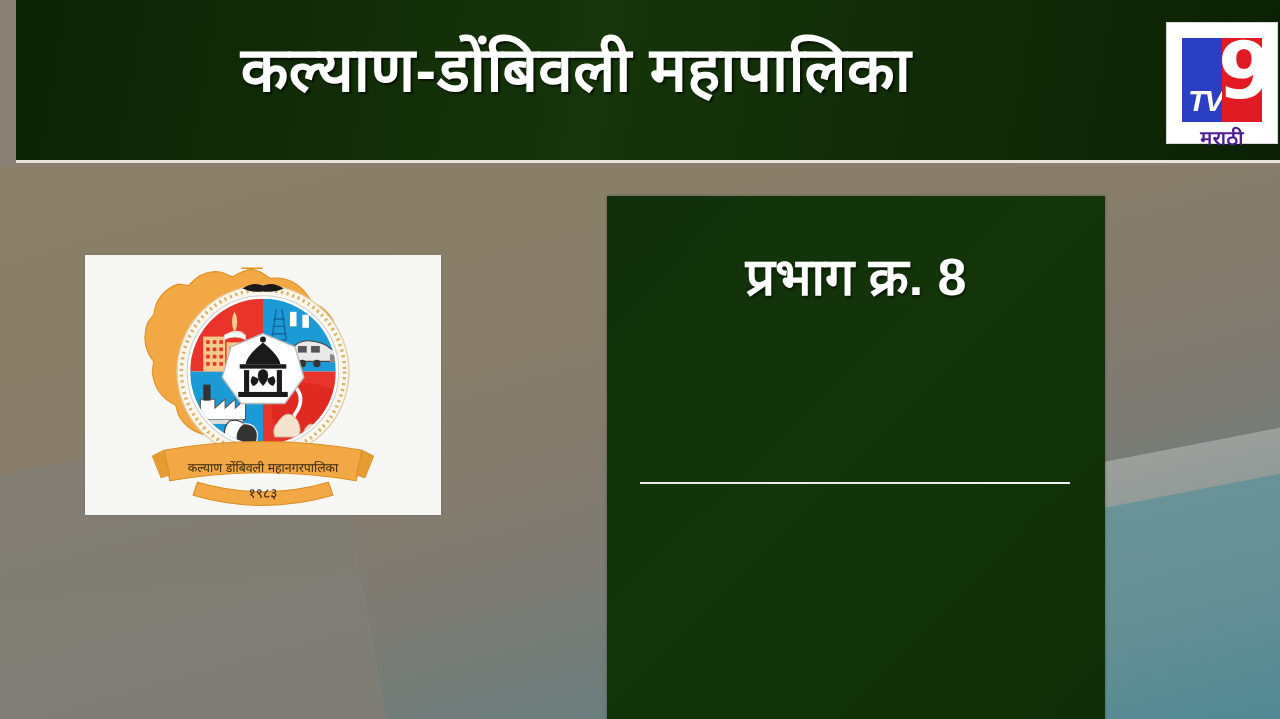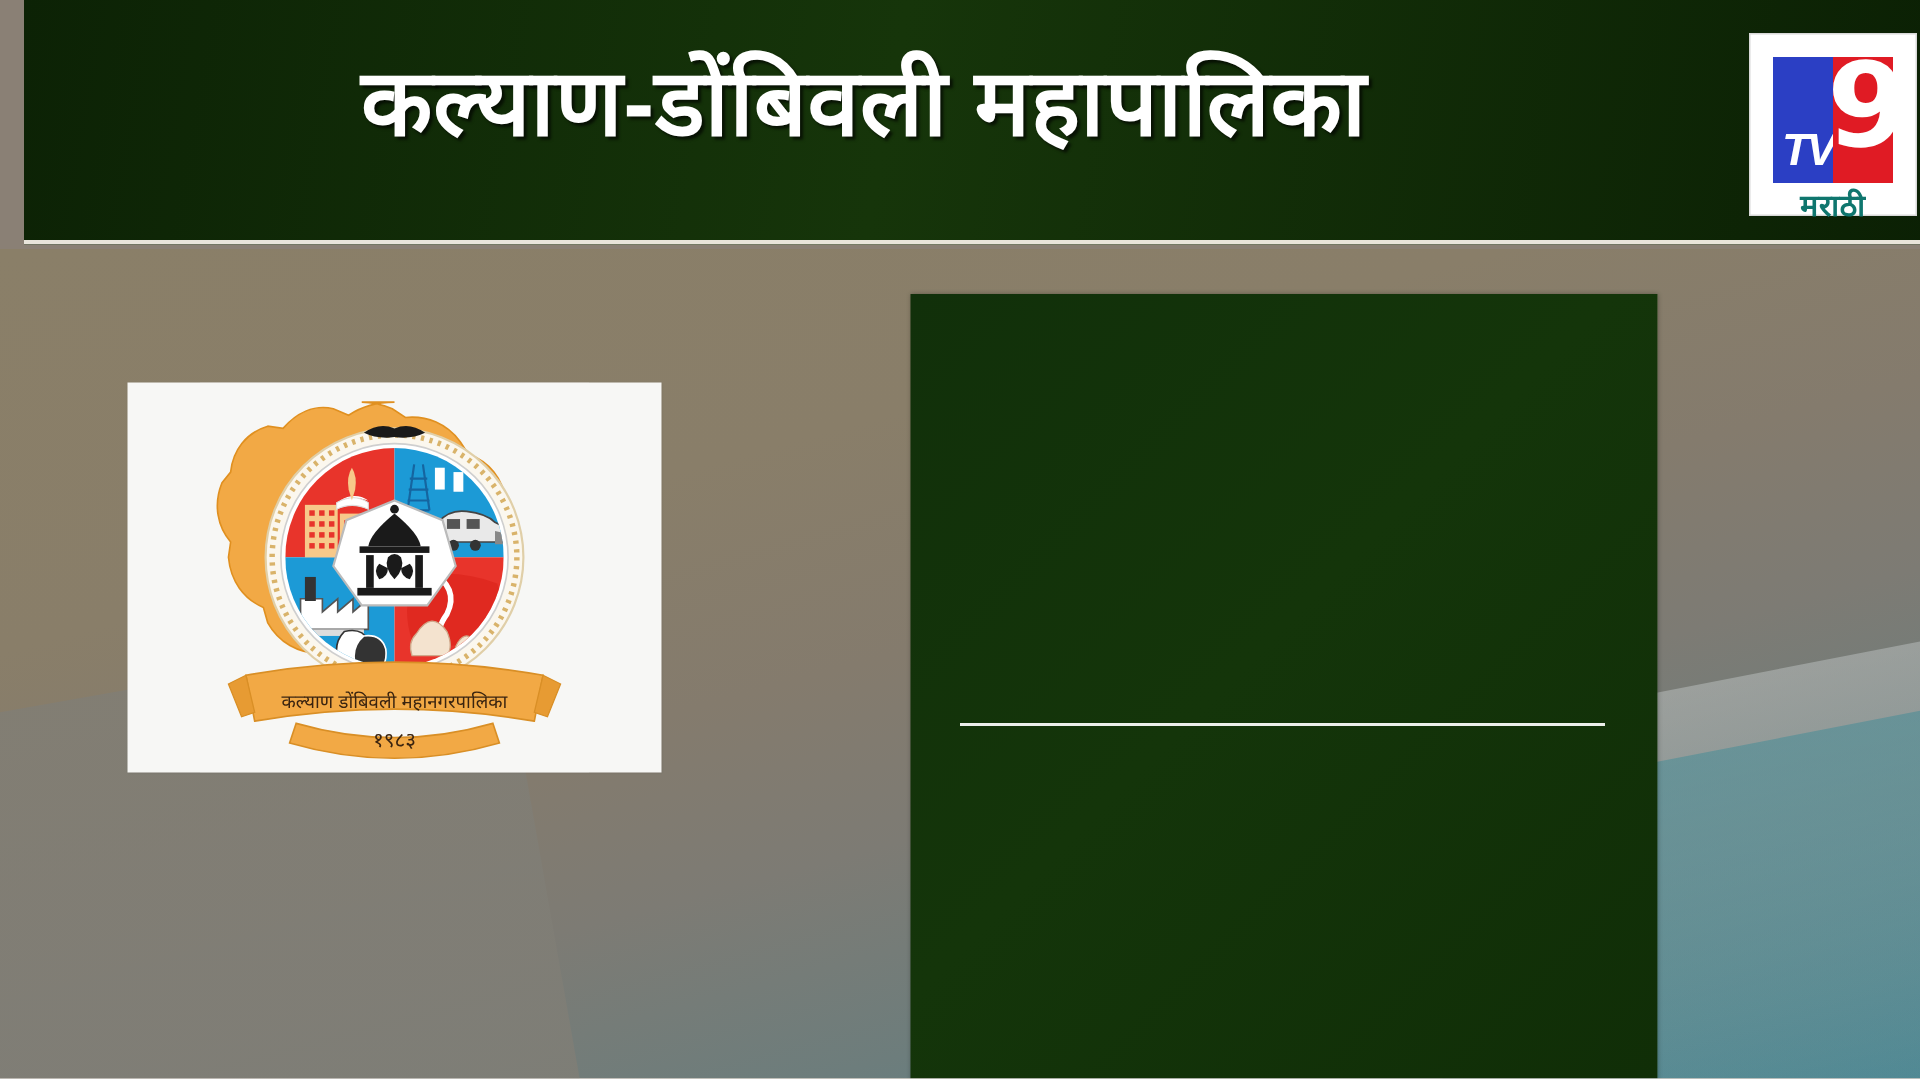--- a/index.html
+++ b/index.html
@@ -101,21 +101,21 @@
     left: -4px;
     top: -6px;
     color: #ffffff;
     font-size: 78px;
     font-weight: bold;
     line-height: 1;
     font-family: "DejaVu Sans", sans-serif;
   }
   .tv9-marathi {
     text-align: center;
-    color: #0f766e;
+    color: #4c1d95;
     font-size: 20px;
     font-weight: bold;
     line-height: 32px;
     letter-spacing: 0.5px;
   }
 
   
   .body-area {
     position: absolute;
     left: 0;
@@ -368,18 +368,19 @@
           <path d="M42 268 l-16 8 l12 30 l12 -4 z" fill="#e79b33" stroke="#d98f26" stroke-width="1.2"></path>
           <path d="M314 268 l16 8 l-12 30 l-12 -4 z" fill="#e79b33" stroke="#d98f26" stroke-width="1.2"></path>
 
           <path d="M88 312 q90 26 180 0 l6 18 q-96 28 -192 0 z" fill="#f2a945" stroke="#d98f26" stroke-width="1.5"></path>
           <text x="178" y="334" text-anchor="middle" fill="#3a2410" font-size="19" font-family="'Liberation Sans', sans-serif">१९८३</text>
         </g>
       </svg>
     </div>
 
     <div class="green-card">
+      <div class="ward-number">प्रभाग क्र. 8</div>
       <div class="card-divider"></div>
 
     </div>
 
   </div>
 </div>
 
 </body></html>

